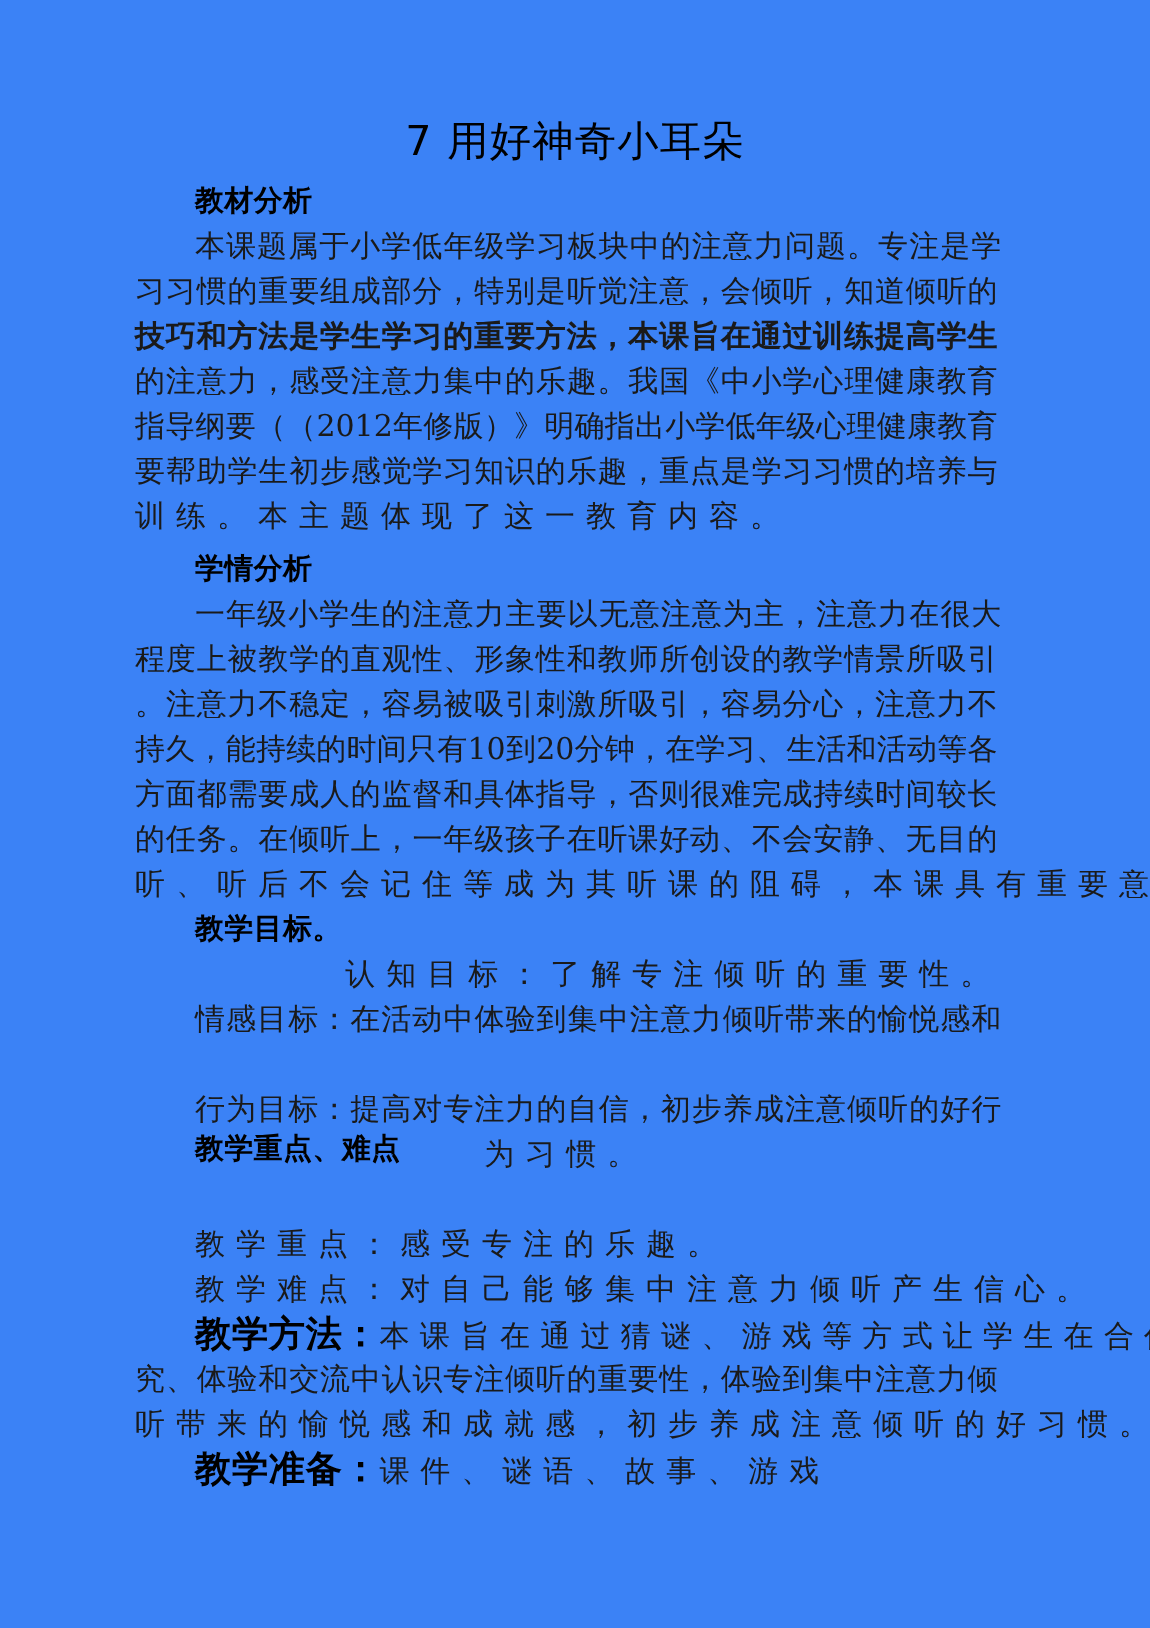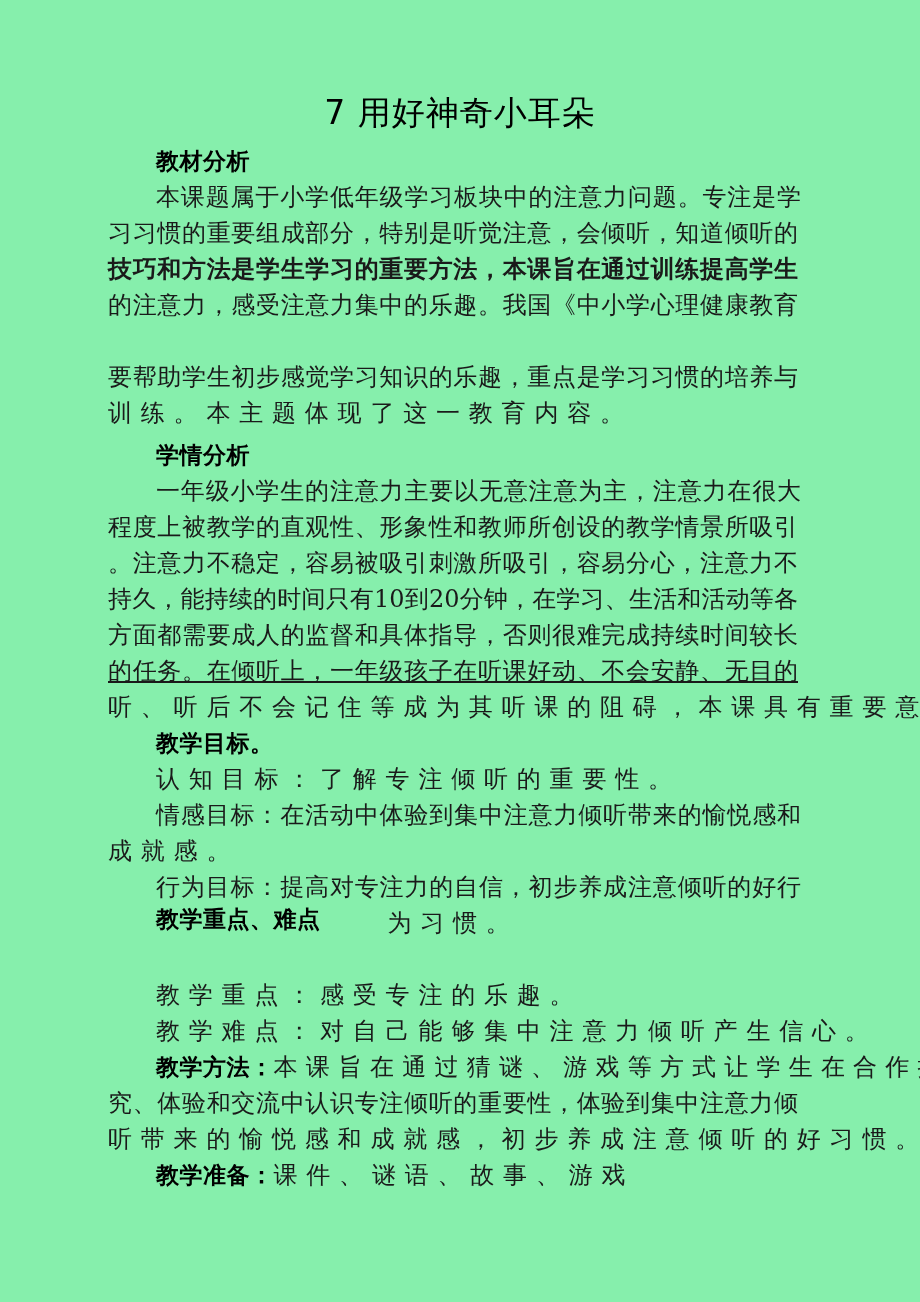--- a/index.html
+++ b/index.html
@@ -13,21 +13,21 @@
       position: relative;
       overflow: hidden;
       font-family: "DejaVu Serif", "Liberation Serif", serif;
       color: #111111;
     }
     .page {
       position: absolute;
       left: 0; top: 0;
       width: 920px;
       height: 1302px;
-      background: #86efac;
+      background: #3b82f6;
     }
     .title {
       position: absolute;
       left: 0;
       top: 93px;
       width: 920px;
       text-align: center;
       font-family: "DejaVu Sans", "Liberation Sans", sans-serif;
       font-size: 33px;
       line-height: 40px;
@@ -50,53 +50,53 @@
       font-family: "DejaVu Sans", "Liberation Sans", sans-serif;
       font-weight: bold;
       letter-spacing: 0.5px;
       font-size: 23px;
       color: #000;
     }
     .inline-head {
       font-family: "DejaVu Sans", "Liberation Sans", sans-serif;
       font-weight: bold;
       letter-spacing: 0.5px;
-      font-size: 23px;
+      font-size: 29px;
       color: #000;
     }
     .just { text-align: justify; text-align-last: justify; letter-spacing: 0; }
   </style>
 </head>
 <body>
 
 <div class="page">
 
   <div class="title">7 用好神奇小耳朵</div>
 
   <div class="line indent heading" style="top:143px;">教材分析</div>
   <div class="line indent just" style="top:179px;">本课题属于小学低年级学习板块中的注意力问题。专注是学</div>
   <div class="line just" style="top:215px;">习习惯的重要组成部分，特别是听觉注意，会倾听，知道倾听的</div>
   <div class="line just" style="top:251px;font-weight:bold;">技巧和方法是学生学习的重要方法，本课旨在通过训练提高学生</div>
   <div class="line just" style="top:287px;">的注意力，感受注意力集中的乐趣。我国《中小学心理健康教育</div>
+  <div class="line just" style="top:323px;">指导纲要（（2012年修版）》明确指出小学低年级心理健康教育</div>
   <div class="line just" style="top:359px;">要帮助学生初步感觉学习知识的乐趣，重点是学习习惯的培养与</div>
   <div class="line indent heading" style="top:437px;">学情分析</div>
 
   <div class="line" style="top:395px;">训练。本主题体现了这一教育内容。</div>
   <div class="line indent just" style="top:473px;">一年级小学生的注意力主要以无意注意为主，注意力在很大</div>
   <div class="line just" style="top:509px;">程度上被教学的直观性、形象性和教师所创设的教学情景所吸引</div>
   <div class="line just" style="top:545px;">。注意力不稳定，容易被吸引刺激所吸引，容易分心，注意力不</div>
   <div class="line just" style="top:581px;">持久，能持续的时间只有10到20分钟，在学习、生活和活动等各</div>
   <div class="line just" style="top:617px;">方面都需要成人的监督和具体指导，否则很难完成持续时间较长</div>
-  <div class="line just" style="top:653px;text-decoration:underline;">的任务。在倾听上，一年级孩子在听课好动、不会安静、无目的</div>
+  <div class="line just" style="top:653px;">的任务。在倾听上，一年级孩子在听课好动、不会安静、无目的</div>
   <div class="line" style="top:689px;">听、听后不会记住等成为其听课的阻碍，本课具有重要意义。</div>
 
   <div class="line indent heading" style="top:725px;">教学目标。</div>
-  <div class="line indent" style="top:761px;">认知目标：了解专注倾听的重要性。</div>
+  <div class="line indent" style="top:761px;text-align:right;">认知目标：了解专注倾听的重要性。</div>
   <div class="line indent just" style="top:797px;">情感目标：在活动中体验到集中注意力倾听带来的愉悦感和</div>
-  <div class="line" style="top:833px;">成就感。</div>
   <div class="line indent just" style="top:869px;">行为目标：提高对专注力的自信，初步养成注意倾听的好行</div>
   <div class="line" style="top:905px;text-align:center;">为习惯。</div>
 
   <div class="line indent heading" style="top:901px;">教学重点、难点</div>
   <div class="line indent" style="top:977px;">教学重点：感受专注的乐趣。</div>
   <div class="line indent" style="top:1013px;">教学难点：对自己能够集中注意力倾听产生信心。</div>
 
   <div class="line indent" style="top:1049px; letter-spacing:8.2px;"><span class="inline-head">教学方法：</span><span>本课旨在通过猜谜、游戏等方式让学生在合作探</span></div>
   <div class="line just" style="top:1085px;">究、体验和交流中认识专注倾听的重要性，体验到集中注意力倾</div>
   <div class="line" style="top:1121px;">听带来的愉悦感和成就感，初步养成注意倾听的好习惯。</div>

